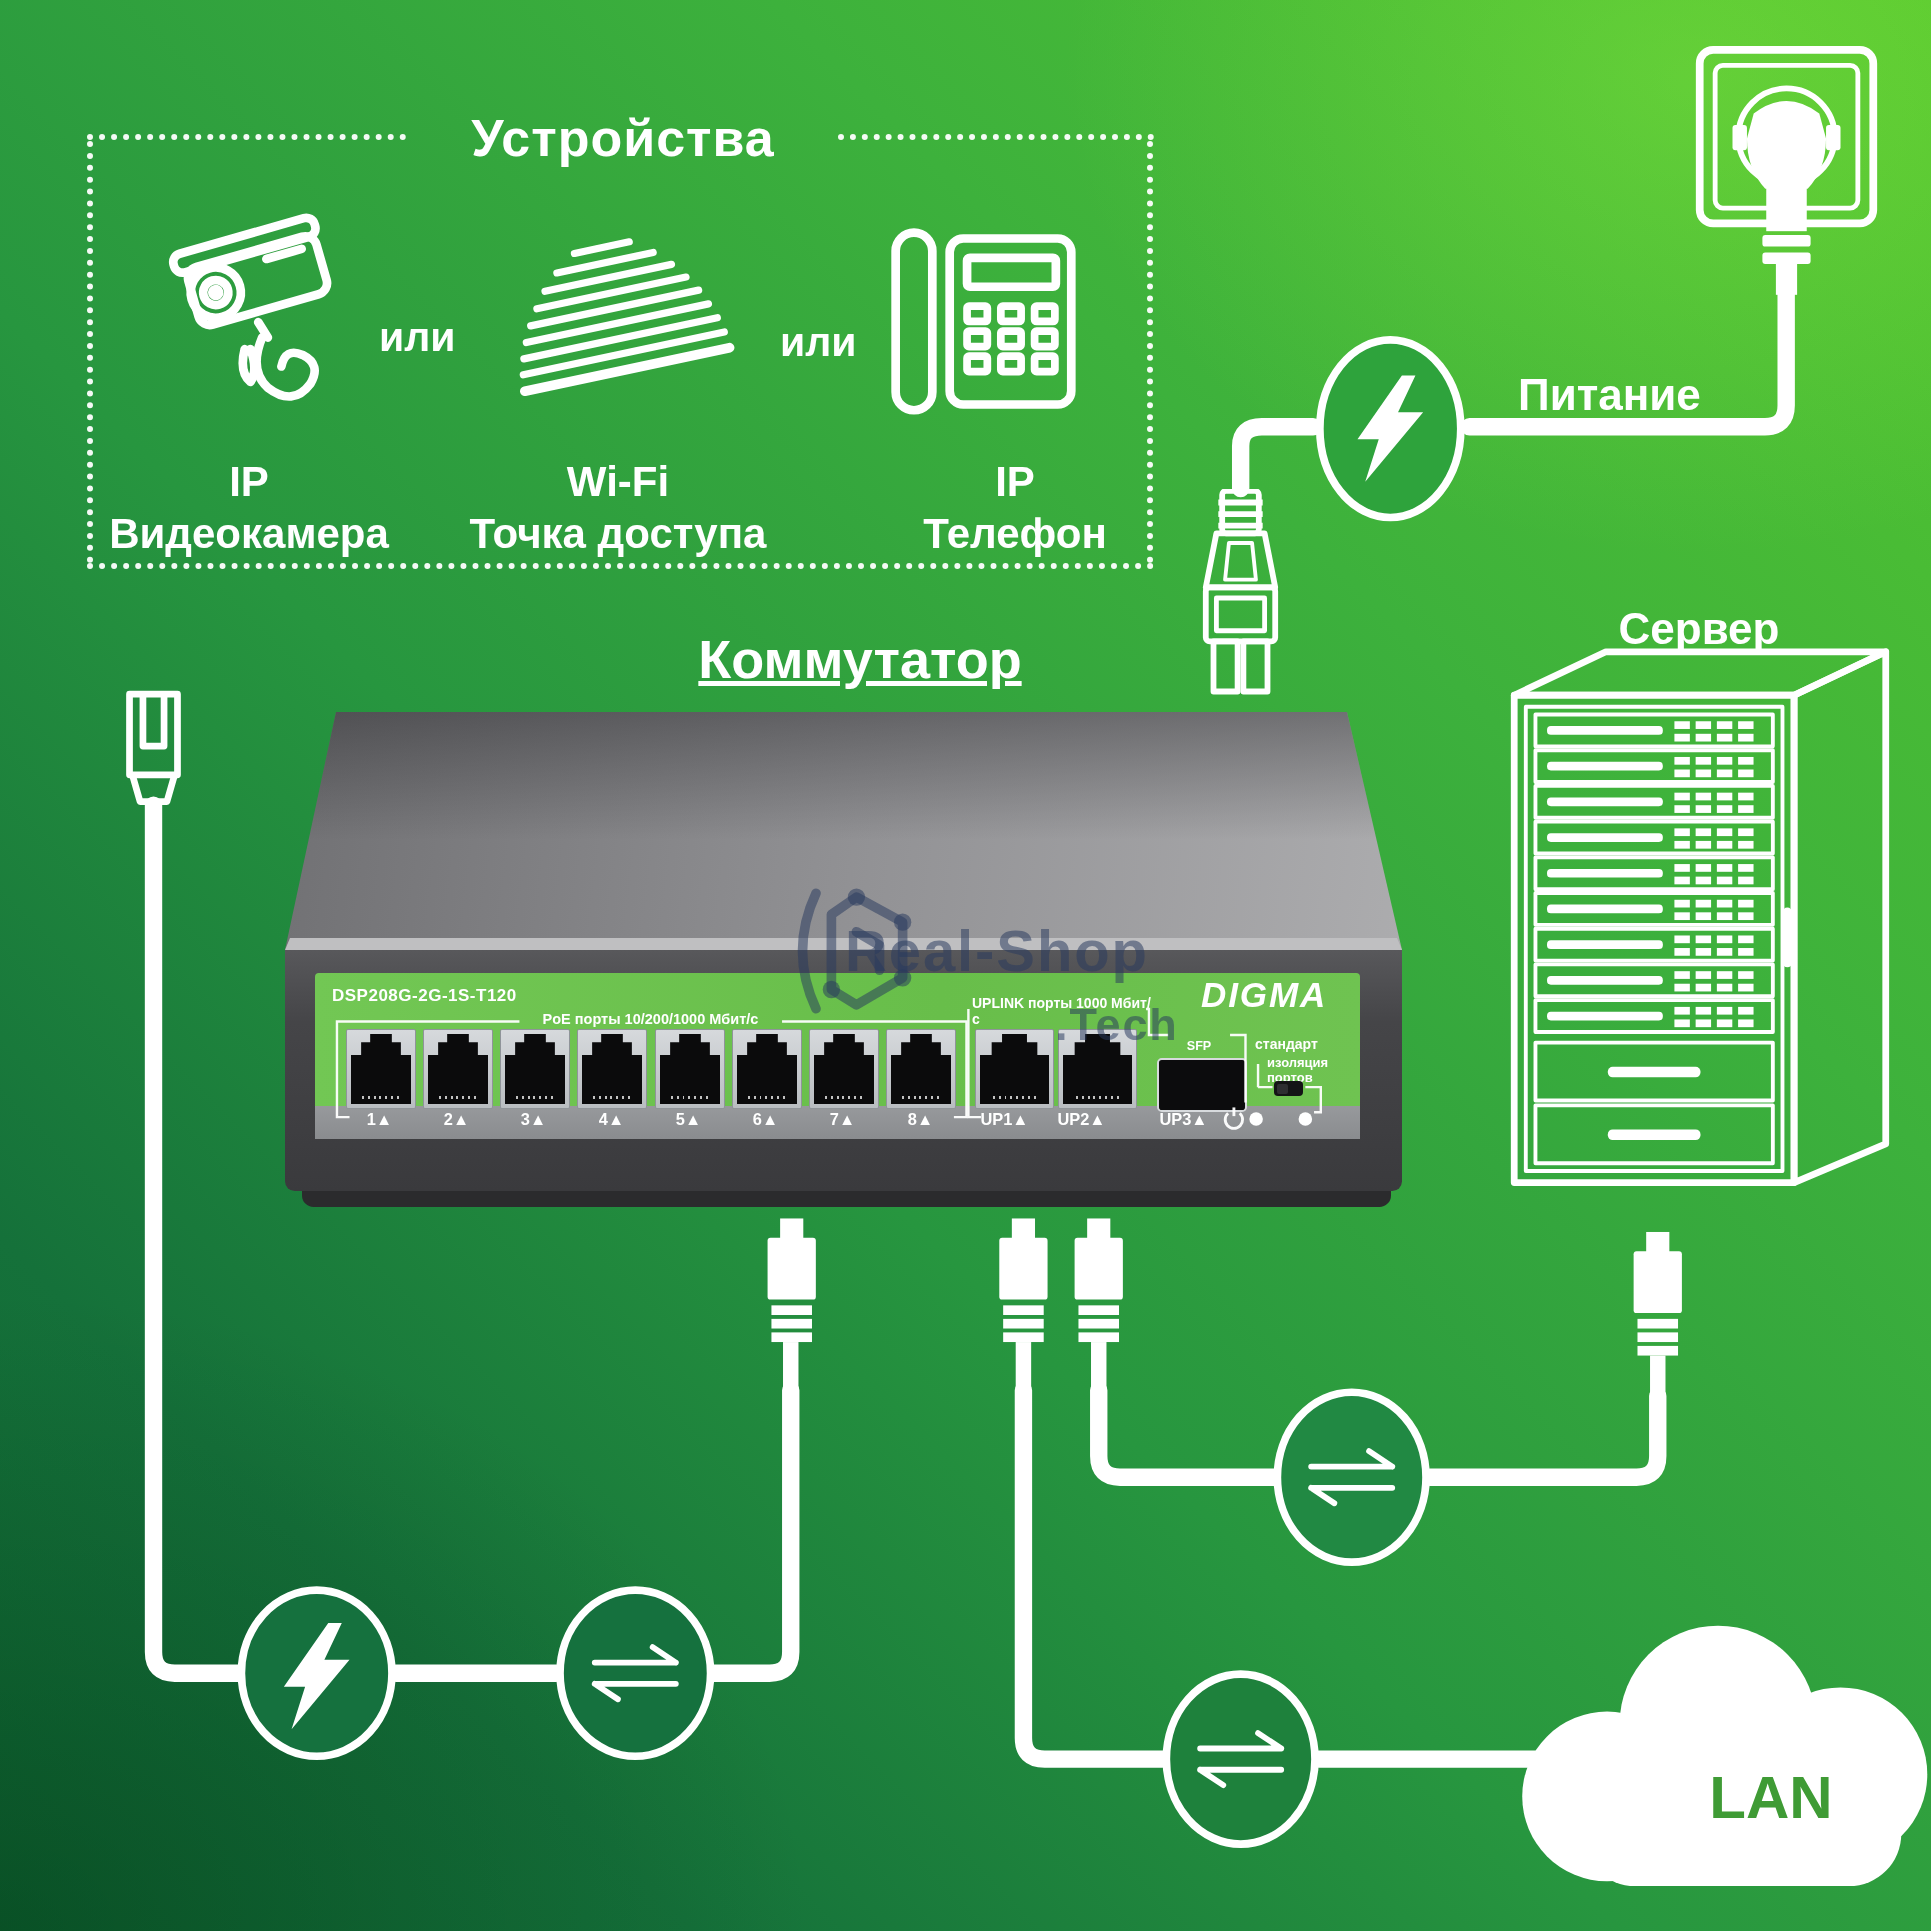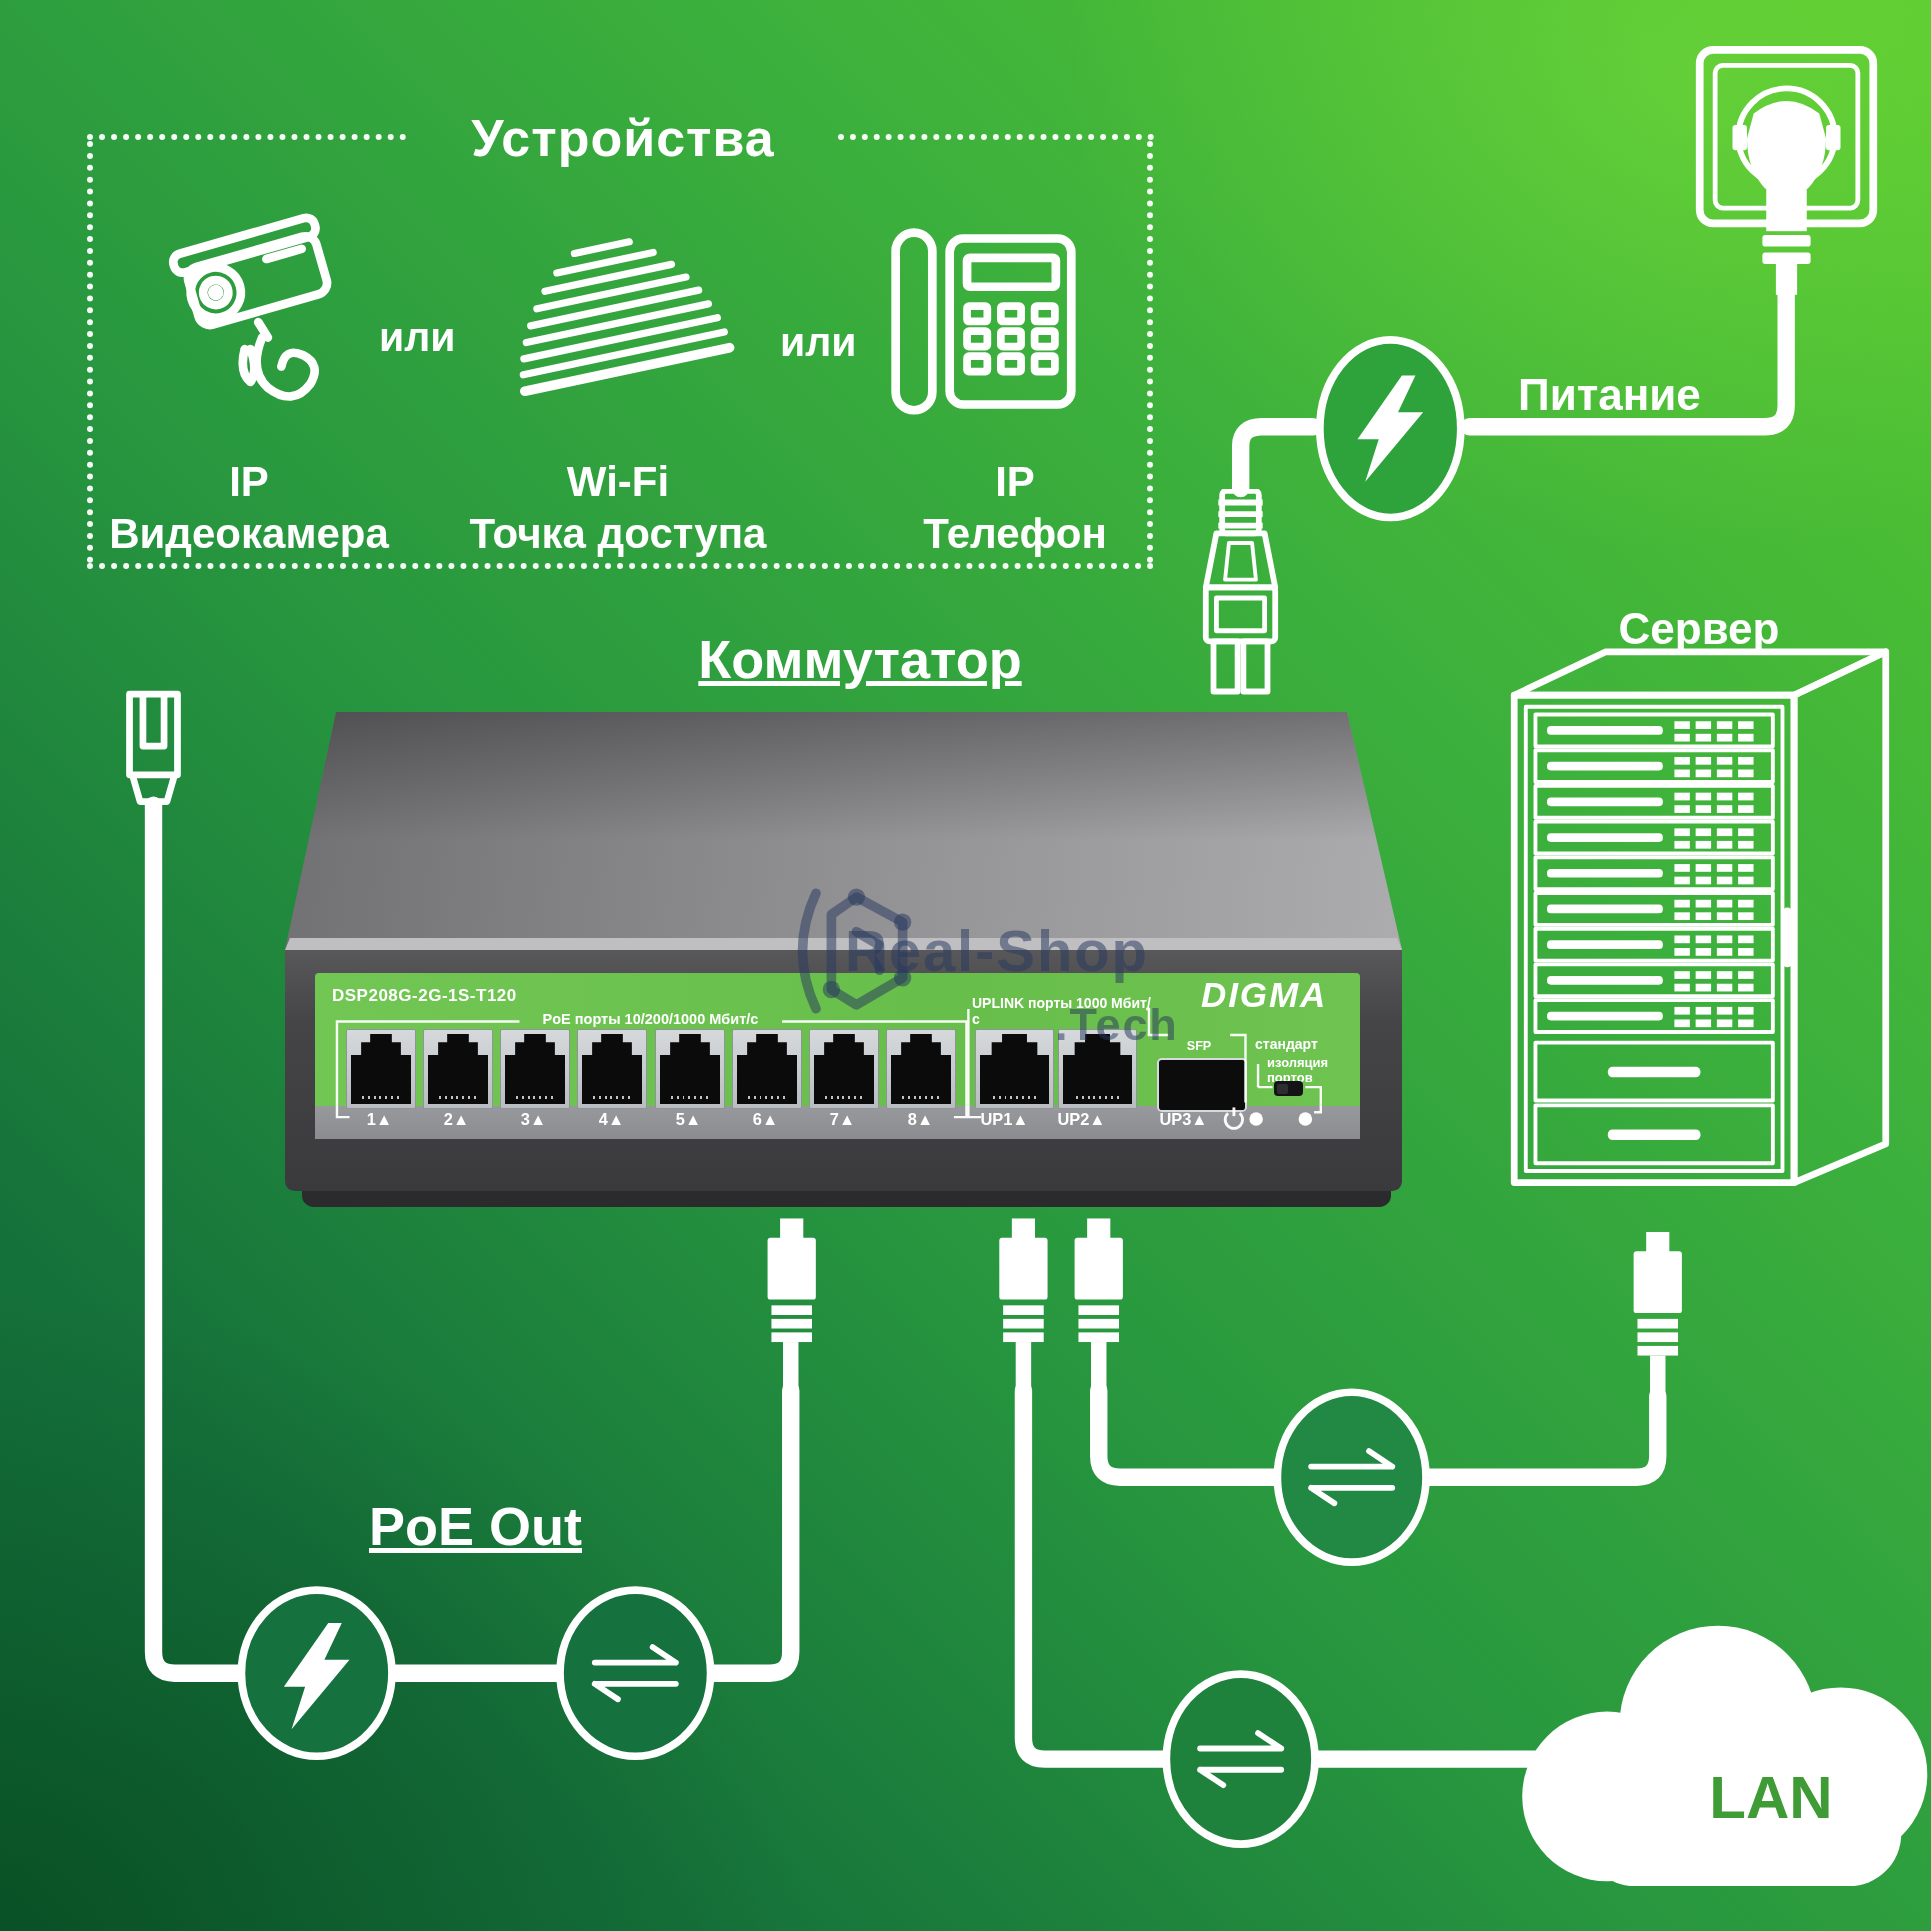--- a/index.html
+++ b/index.html
@@ -182,21 +182,20 @@
       <g stroke="#fff" stroke-width="6" stroke-linecap="round">
         <path d="M1358,1519 H1442 M1442,1519 L1418,1503"></path>
         <path d="M1442,1541 H1358 M1358,1541 L1382,1557"></path>
       </g>
     </g>
   </svg>
 
   <div class="abs wtxt big-label ctr" style="left:667px;top:628px;width:386px;">Коммутатор</div>
   <div class="abs wtxt mid-label" style="left:1518px;top:336px;width:232px;margin-top:34px;">Питание</div>
   <div class="abs wtxt mid-label ctr" style="left:1593px;top:604px;width:212px;">Сервер</div>
-  <div class="abs wtxt big-label" style="left:369px;top:1495px;width:290px;">PoE Out</div>
 
   <div class="abs" style="left:1692px;top:42px;width:189px;height:253px;">
     <svg width="189" height="253" viewBox="0 0 196 262">
       <g fill="none" stroke="#fff" stroke-width="8">
         <rect x="8" y="8" width="180" height="180" rx="14"></rect>
         <rect x="24" y="24" width="148" height="148" rx="8" stroke-width="5"></rect>
         <circle cx="98" cy="98" r="50" stroke-width="6"></circle>
       </g>
       <g fill="#fff">
         <path d="M64,74 Q98,48 132,74 L139,100 Q139,132 120,152 L76,152 Q57,132 57,100 Z"></path>

